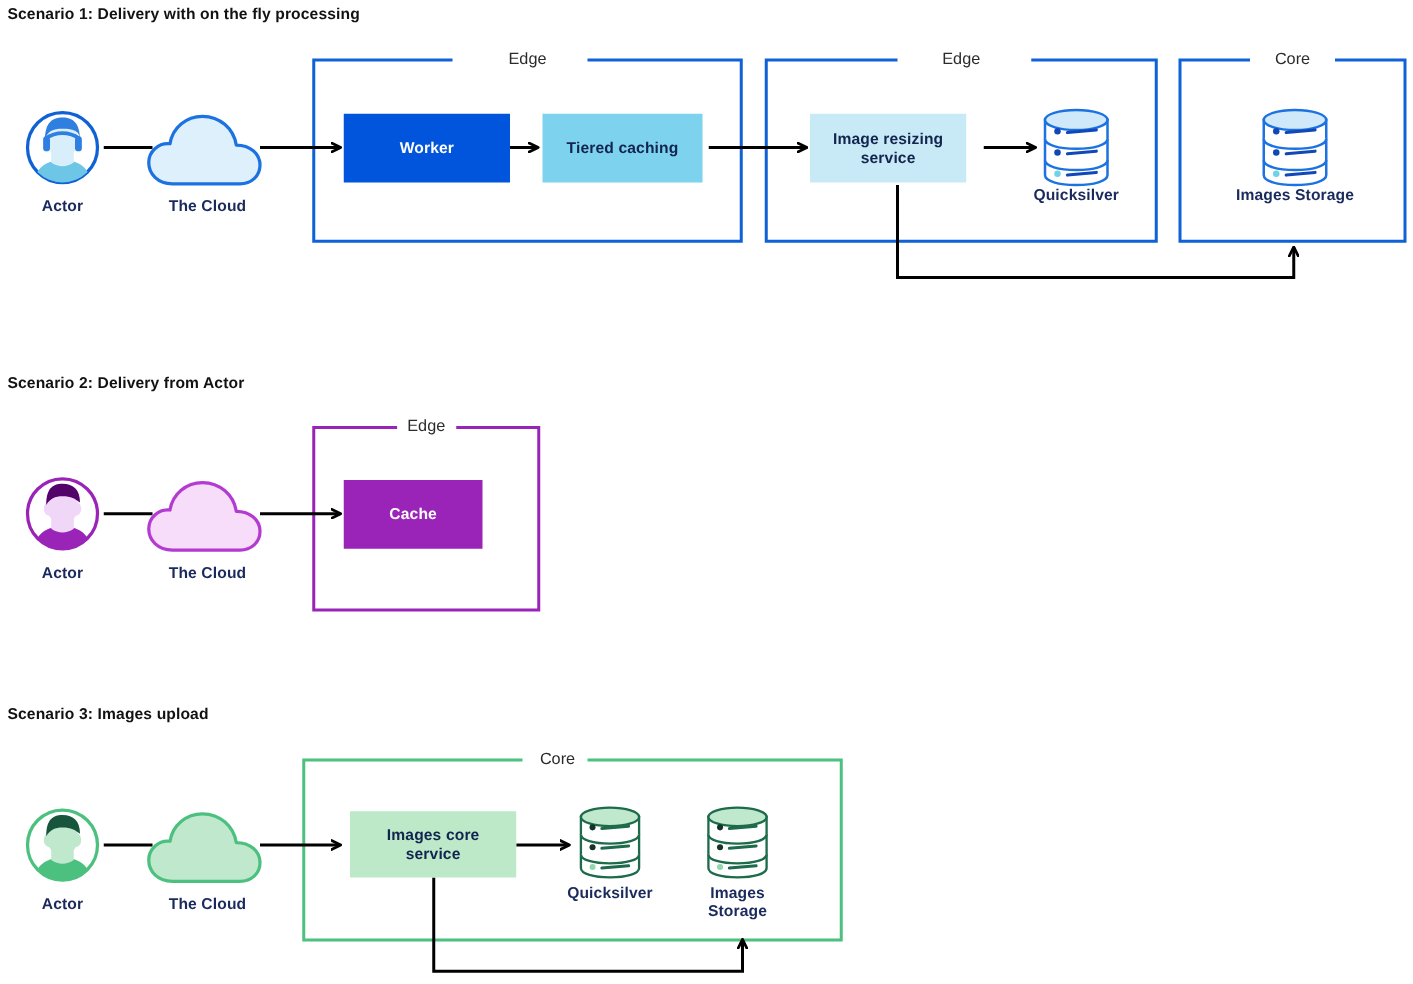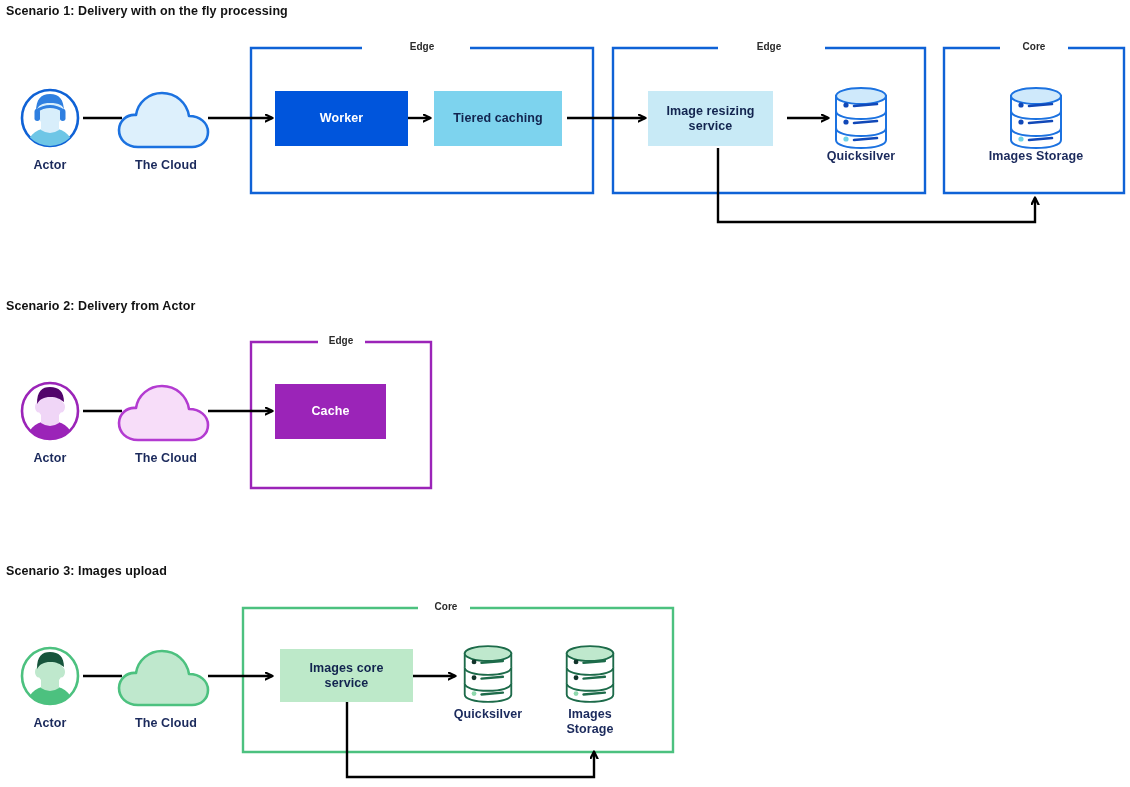--- a/index.html
+++ b/index.html
@@ -38,22 +38,22 @@
     box-sizing: border-box;
     background: transparent;
   }
   .group-label {
     position: absolute;
     top: -8px;
     left: 50%;
     transform: translateX(-50%);
     background: #ffffff;
     padding: 0 8px;
-    font-size: 10px;
-    font-weight: bold;
+    font-size: 13px;
+    font-weight: normal;
     color: #2b2b2b;
     white-space: nowrap;
     line-height: 14px;
   }
 
   
   .svc {
     position: absolute;
     box-sizing: border-box;
     display: flex;

